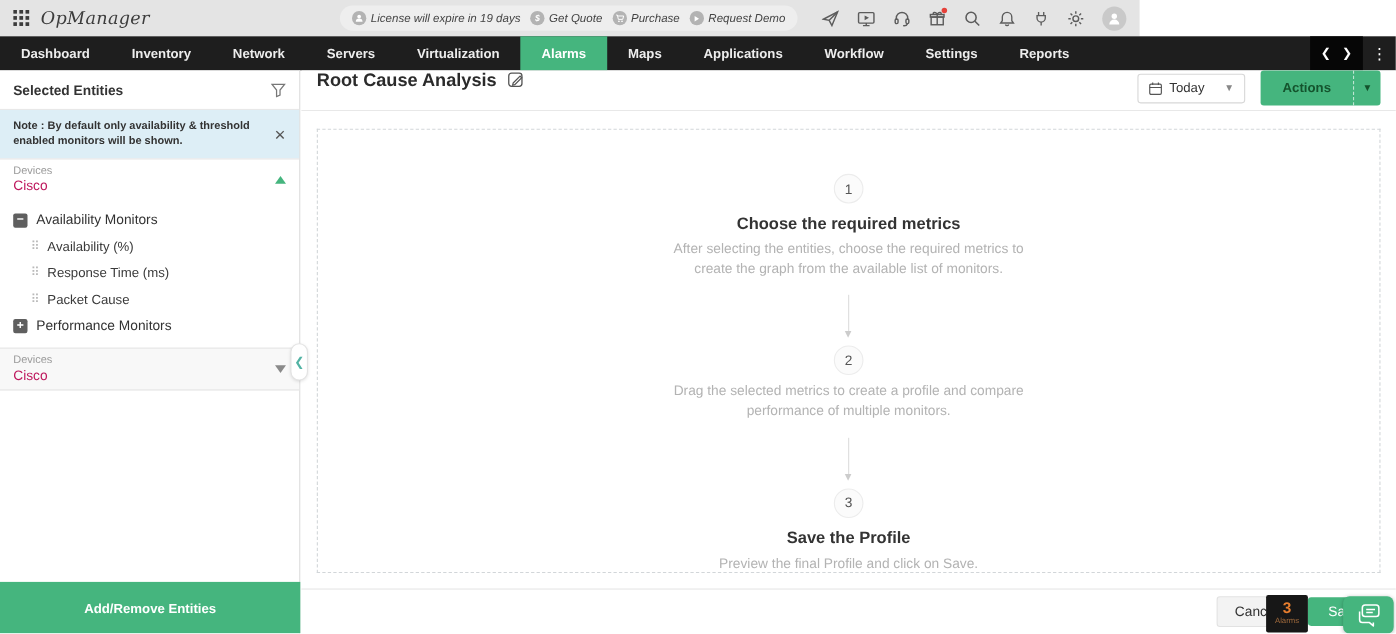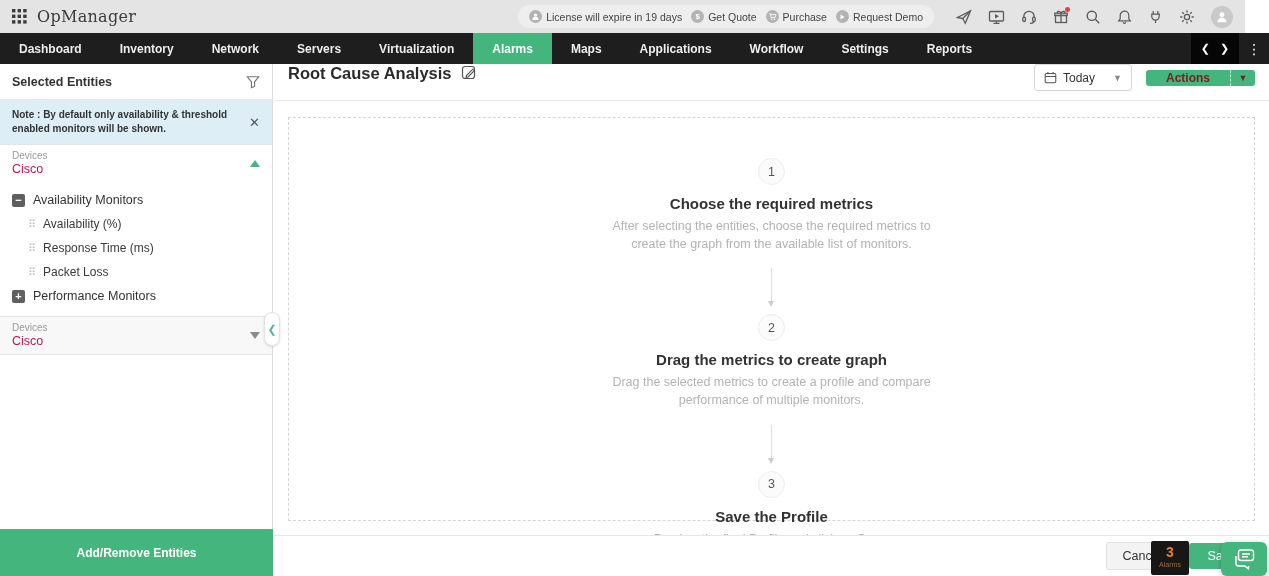--- a/index.html
+++ b/index.html
@@ -1,21 +1,21 @@
 <!DOCTYPE html>
 <html><head>
 <meta charset="utf-8">
 <style>
   * { margin:0; padding:0; box-sizing:border-box; }
   body { font-family:"Liberation Sans", sans-serif; background:#fff; }
   .screen { position:relative; width:1269px; height:576px; overflow:hidden; background:#fff; }
 
   
-  .topbar { position:absolute; left:0; top:0; width:1245px; height:33px; background:#e4e4e4;
-            display:flex; align-items:center; padding:0 12px; }
+  .topbar { position:absolute; left:0; top:0; width:1036px; height:33px; background:#e4e4e4;
+            display:flex; align-items:center; padding:0 12px;font-style:italic; }
   .grid-icon { display:inline-block; margin-right:10px; cursor:pointer; line-height:0; }
   .logo { font-family:"DejaVu Serif", serif; font-size:16px; color:#3c3c3c; letter-spacing:.3px; }
   .topbar-right { margin-left:auto; display:flex; align-items:center; gap:16px; }
   .license-pill { display:flex; align-items:center; gap:9px; background:#eeeeee; border-radius:12px;
                   height:23px; padding:0 11px; margin-right:6px; }
   .pill-item { display:flex; align-items:center; gap:4px; font-size:10.5px; color:#444; cursor:pointer; white-space:nowrap; }
   .pill-circ { width:13px; height:13px; border-radius:50%; background:#b3b3b3; color:#fff;
                display:flex; align-items:center; justify-content:center; font-size:8px; font-weight:bold; line-height:0; }
   .tb-icon { display:inline-flex; cursor:pointer; line-height:0; position:relative; }
   .tb-icon .dot { position:absolute; right:-1px; top:-2px; width:5px; height:5px; border-radius:50%; background:#e5413a; }
@@ -72,21 +72,21 @@
 
   
   .main { position:absolute; left:274px; top:64px; right:0; bottom:0; background:#fff; }
   .main-header { height:37px; display:flex; align-items:flex-start; padding:0 14px; border-bottom:1px solid #e8e8e8; }
   .page-title { font-size:16.5px; font-weight:bold; color:#2b2b2b; }
   .edit-ic { margin-left:9px; line-height:0; cursor:pointer; }
   .mh-right { margin-left:auto; display:flex; align-items:center; gap:14px; }
   .today-btn { width:98px; height:27px; border:1px solid #d8d8d8; border-radius:3px; background:#fff;
                display:flex; align-items:center; padding:0 9px; gap:6px; font-size:12px; color:#333; cursor:pointer; }
   .today-caret { margin-left:auto; font-size:9px; color:#888; }
-  .actions-btn { height:16px; border-radius:3px; background:#45b57e; color:#7f1d1d; display:flex;
+  .actions-btn { height:32px; border-radius:3px; background:#45b57e; color:#14532d; display:flex;
                  align-items:stretch; cursor:pointer; overflow:hidden; }
   .actions-label { padding:0 20px; display:flex; align-items:center; font-size:12px; font-weight:bold; }
   .actions-caret { width:25px; border-left:1px dashed rgba(255,255,255,.65); display:flex;
                    align-items:center; justify-content:center; font-size:9px; }
 
   .main-body { position:absolute; left:0; top:37px; right:0; bottom:41px; background:#fff; }
   .dropzone { position:absolute; left:14px; right:14px; top:16px; bottom:14px; border:1px dashed #d2d6d9; }
   .steps { display:flex; flex-direction:column; align-items:center; padding-top:40px; }
   .step-circle { width:27px; height:27px; border-radius:50%; background:#fbfbfb; border:1px solid #ececec;
                  display:flex; align-items:center; justify-content:center; font-size:12.5px; color:#555; }
@@ -285,21 +285,21 @@
       <div class="tree-leaf">
         <span class="drag-dots">⠿</span>
         <span>Availability (%)</span>
       </div>
       <div class="tree-leaf">
         <span class="drag-dots">⠿</span>
         <span>Response Time (ms)</span>
       </div>
       <div class="tree-leaf">
         <span class="drag-dots">⠿</span>
-        <span>Packet Loss</span>
+        <span>Packet Cause</span>
       </div>
       <div class="tree-group">
         <span class="sq">+</span>
         <span>Performance Monitors</span>
       </div>
     </div>
 
     <div class="dev-row collapsed">
       <div class="dev-type">Devices</div>
       <div class="dev-name">Cisco</div>
@@ -341,21 +341,20 @@
     <div class="main-body">
       <div class="dropzone">
         <div class="steps">
 
           <div class="step-circle">1</div>
           <div class="step-title">Choose the required metrics</div>
           <div class="step-desc">After selecting the entities, choose the required metrics to create the graph from the available list of monitors.</div>
           <div class="step-arrow"></div>
 
           <div class="step-circle">2</div>
-          <div class="step-title">Drag the metrics to create graph</div>
           <div class="step-desc">Drag the selected metrics to create a profile and compare performance of multiple monitors.</div>
           <div class="step-arrow"></div>
 
           <div class="step-circle">3</div>
           <div class="step-title">Save the Profile</div>
           <div class="step-desc">Preview the final Profile and click on Save.</div>
 
         </div>
       </div>
     </div>

